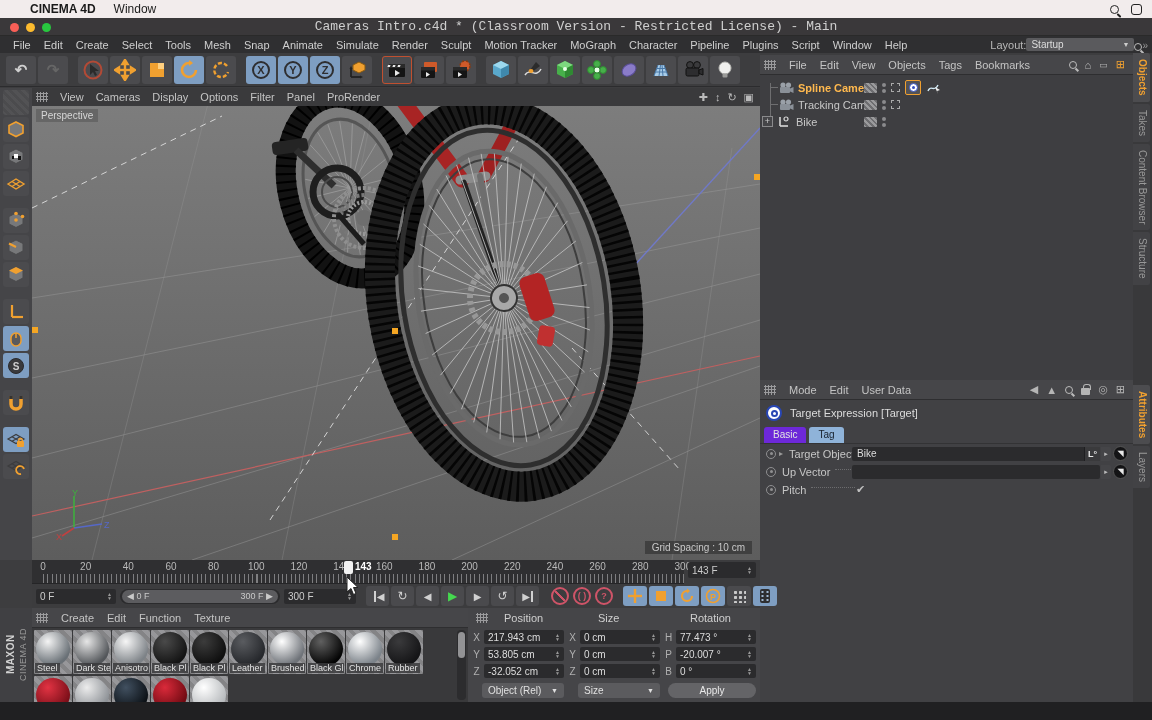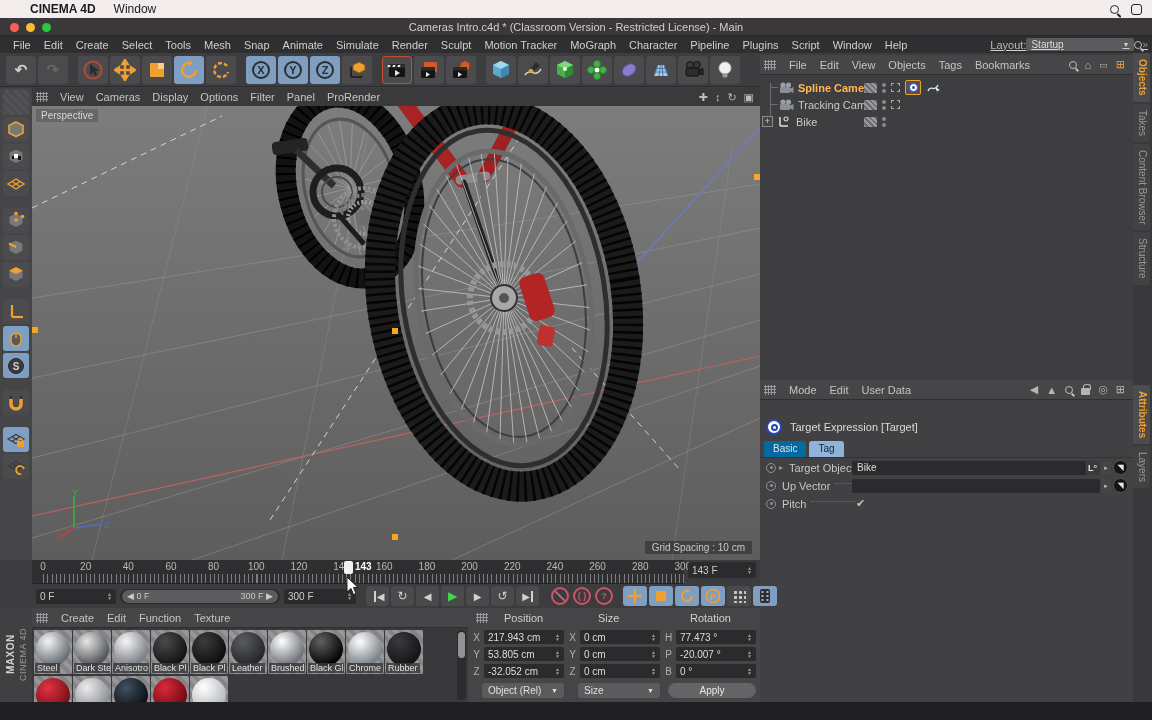--- a/index.html
+++ b/index.html
@@ -11,29 +11,29 @@
   .apple{margin-left:14px;font-size:12px;}
   .macos-app{font-weight:bold;margin-left:16px;}
   .macos-item{margin-left:18px;}
   .macos-right{margin-left:auto;display:flex;align-items:center;gap:12px;margin-right:10px;}
   .mag{position:relative;width:9px;height:9px;border:1.6px solid #222;border-radius:50%;display:inline-block;}
   .mag::after{content:"";position:absolute;width:2px;height:5px;background:#222;left:7px;top:7px;transform:rotate(-45deg);border-radius:1px;}
   .cc-icon{width:11px;height:11px;border:1.5px solid #222;border-radius:3px;}
 
   
   .title-bar{position:absolute;left:0;top:18px;width:1152px;height:18px;background:#3a383a;border-bottom:1px solid #2a2a2a;display:flex;align-items:center;justify-content:center;}
-  .title-text{color:#cfcfcf;font-size:11px;}
+  .title-text{color:#cfcfcf;font-size:13px;font-family:Liberation Mono, monospace;}
   .traffic{position:absolute;left:10px;top:5px;display:flex;gap:7px;}
   .light{width:9px;height:9px;border-radius:50%;}
   .l-red{background:#f95f57}.l-yel{background:#fdbb2e}.l-grn{background:#28c83f}
 
   
   .menu-bar{position:absolute;left:0;top:36px;width:1152px;height:17px;background:#2f2f31;display:flex;align-items:center;color:#cfcfcf;font-size:11px;}
   .menu-item{margin-left:13px;white-space:nowrap;}
-  .menu-right{margin-left:auto;display:flex;align-items:center;margin-right:4px;text-decoration:underline;}
+  .menu-right{margin-left:auto;display:flex;align-items:flex-end;margin-right:4px;}
   .layout-label{color:#b8b8b8;}
   .layout-select{width:108px;height:13px;background:#5a5a5d;border-radius:2px;color:#ddd;font-size:10px;display:flex;align-items:center;padding:0 5px;}
   .layout-select .arr{margin-left:auto;font-size:7px;color:#ccc;}
   .mag-d{position:relative;width:8px;height:8px;border:1.4px solid #bbb;border-radius:50%;display:inline-block;}
   .mag-d::after{content:"";position:absolute;width:1.6px;height:4px;background:#bbb;left:6px;top:6px;transform:rotate(-45deg);}
   .chev{color:#999;font-size:10px;}
 
   
   .toolbar{position:absolute;left:0;top:53px;width:1133px;height:34px;background:#3d3d3f;border-bottom:1px solid #2c2c2e;display:flex;align-items:center;padding-left:6px;gap:2px;}
   .tbtn{width:30px;height:28px;background:#4b4b4e;border-radius:3px;display:flex;align-items:center;justify-content:center;flex:none;}
@@ -84,26 +84,26 @@
   .tag-target{width:16px;height:15px;background:#525255;border:1.5px solid #f0a030;border-radius:2px;display:flex;align-items:center;justify-content:center;}
   .tt-ring{width:9px;height:9px;border:1.5px solid #3550c0;border-radius:50%;display:flex;align-items:center;justify-content:center;background:#fff;}
   .tt-dot{width:3px;height:3px;border-radius:50%;background:#3550c0;}
   .expander{width:11px;height:11px;border:1px solid #8a8a8c;color:#ccc;font-size:9px;line-height:9px;text-align:center;margin-left:2px;background:#454548;}
   .tree-line{position:absolute;left:10px;top:8px;width:1px;height:42px;background:#6e6e70;}
   .tree-stub{width:8px;height:1px;background:#6e6e70;margin-left:10px;}
   .check{color:#54c054;font-size:11px;}
 
   
   .attrs{position:absolute;left:760px;top:380px;width:373px;height:322px;background:#414144;}
-  .attr-title{display:flex;align-items:center;height:22px;margin-top:16px;}
+  .attr-title{display:flex;align-items:center;height:22px;margin-top:2px;}
   .target-ico{width:16px;height:16px;margin-left:6px;border-radius:50%;border:2px solid #2846b4;background:#fff;display:flex;align-items:center;justify-content:center;}
   .target-ico i{width:7px;height:7px;border-radius:50%;border:2px solid #2846b4;display:block;}
   .attr-title-text{color:#dcdcdc;font-size:11px;margin-left:8px;}
   .attr-tabs{display:flex;gap:3px;padding:3px 0 0 4px;border-bottom:1px solid #333335;height:20px;}
-  .atab{font-size:10px;padding:2px 9px 3px;border-radius:3px 3px 0 0;background:#0369a1;color:#e2e2e2;}
+  .atab{font-size:10px;padding:2px 9px 3px;border-radius:3px 3px 0 0;background:#6d28d9;color:#e2e2e2;}
   .atab.active{background:#8fb3d9;color:#17202c;}
   .attr-section{font-size:11px;font-weight:bold;color:#e6e6e6;padding:4px 0 3px 6px;border-bottom:1px solid #353537;}
   .attr-row{display:flex;align-items:center;height:17px;margin-top:1px;position:relative;}
   .oring{width:10px;height:10px;border-radius:50%;border:1.5px solid #8f8f91;margin-left:6px;display:flex;align-items:center;justify-content:center;flex:none;}
   .oring i{width:3px;height:3px;border-radius:50%;background:#8f8f91;}
   .attr-label{color:#c6c6c6;font-size:11px;margin-left:6px;white-space:nowrap;}
   .leader{flex:1;border-bottom:1px dotted #6c6c6e;margin:0 6px 4px 5px;}
   .attr-field{position:absolute;left:92px;width:248px;height:14px;background:#2b2b2d;border-radius:2px;display:flex;align-items:center;color:#ddd;font-size:10px;padding-left:5px;}
   .lnull{margin-left:auto;color:#e8e8e8;font-size:9px;font-weight:bold;background:#3a3a3c;padding:0 3px;border-left:1px solid #1f1f21;height:100%;display:flex;align-items:center;}
   .mini-arrow{width:10px;height:14px;background:#454548;border-radius:0 2px 2px 0;color:#bbb;font-size:7px;display:flex;align-items:center;justify-content:center;position:absolute;left:341px;}

